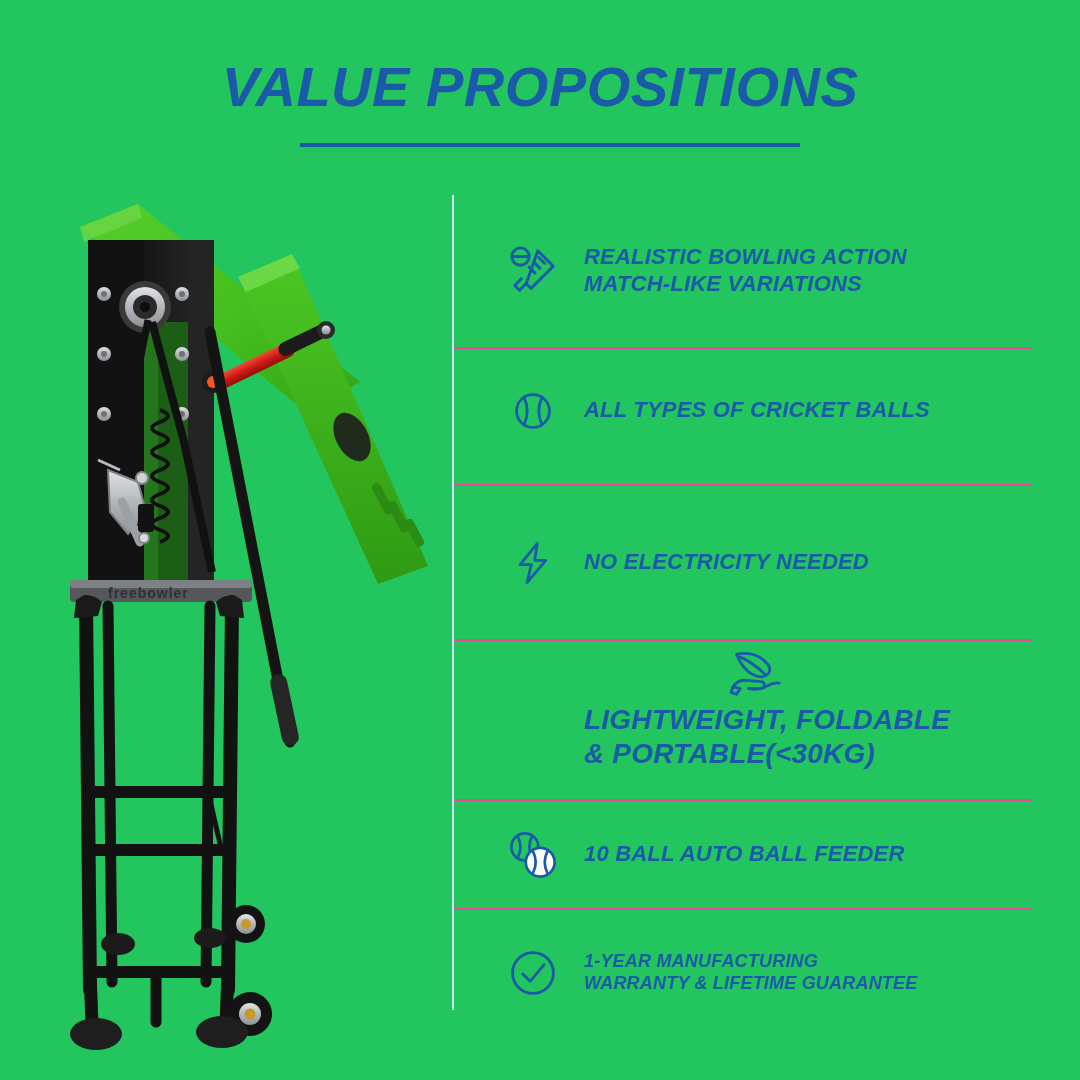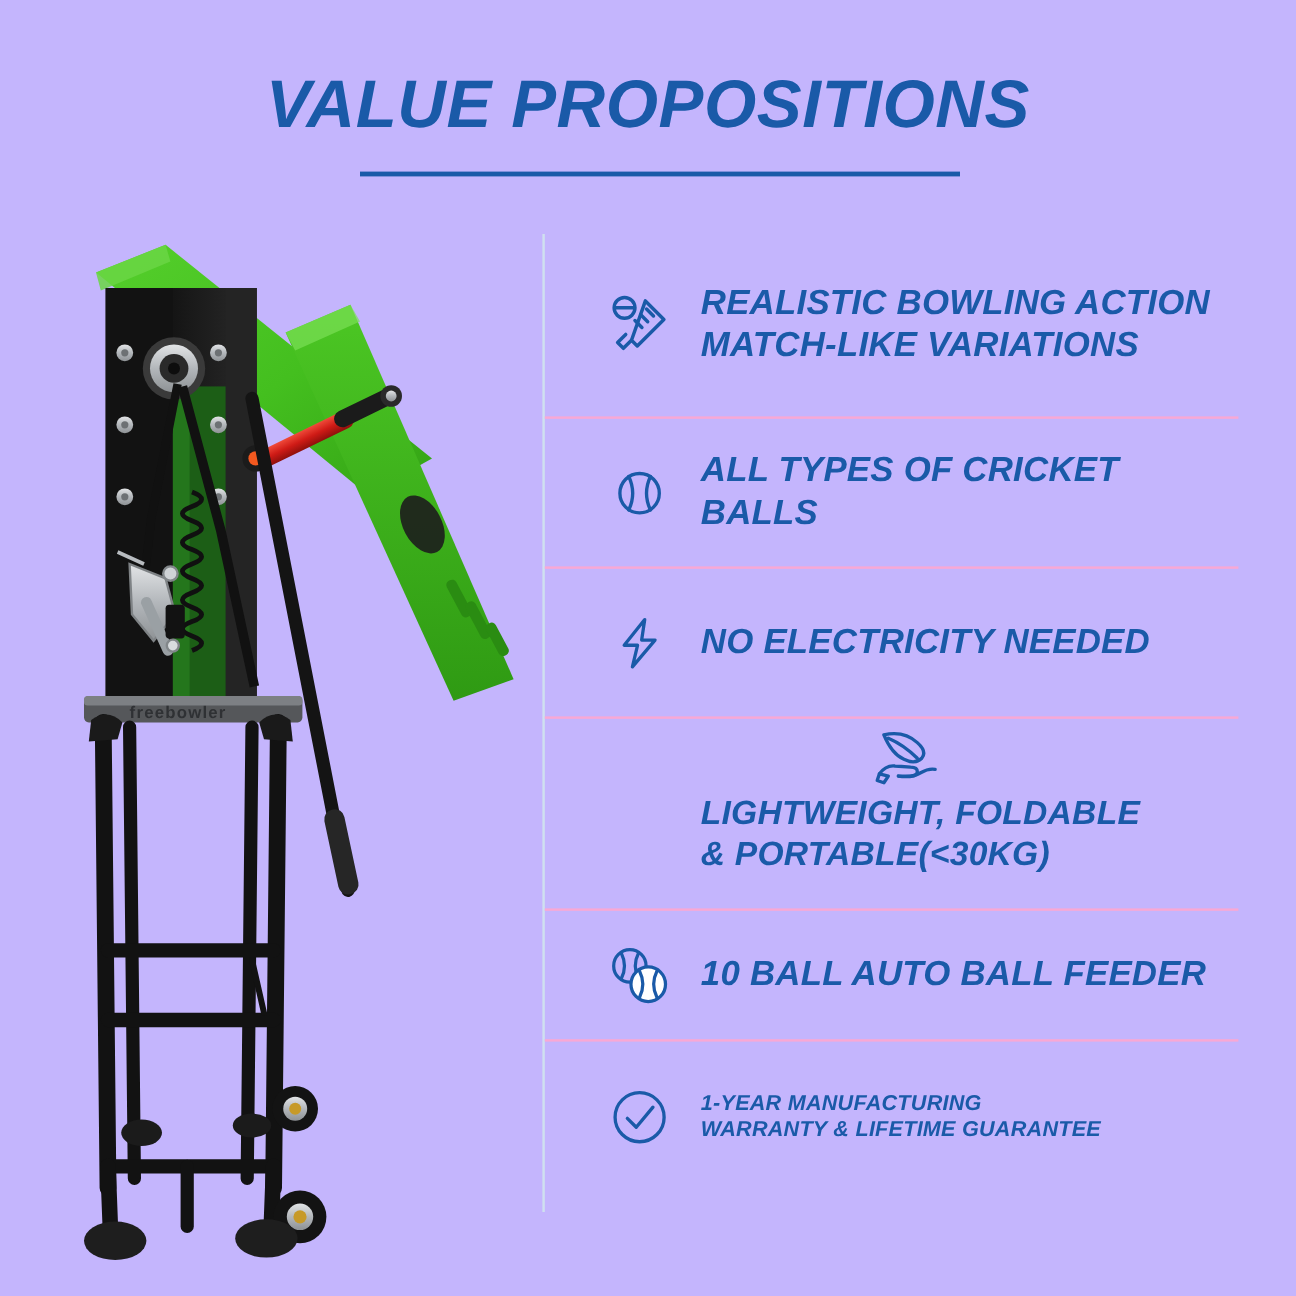--- a/index.html
+++ b/index.html
@@ -3,21 +3,21 @@
 <meta charset="utf-8">
 <style>
   html,body{margin:0;padding:0;}
   body{
     width:1080px;height:1080px;
     background:#ffffff;
     font-family:"Liberation Sans", sans-serif;
     overflow:hidden;
     position:relative;
   }
-  .page{position:relative;width:1080px;height:1080px;background:#c4b5fd;}
+  .page{position:relative;width:1080px;height:1080px;background:#22c55e;}
 
   
   .title-wrap{position:absolute;left:0;top:58px;width:1080px;text-align:center;}
   .title{
     font-size:56px;font-weight:bold;font-style:italic;
     color:#1a5aa8;letter-spacing:0.5px;
     font-family:"Liberation Sans", sans-serif;
     white-space:nowrap;line-height:1.05;
   }
   .title-rule{
@@ -30,37 +30,37 @@
     position:absolute;left:452px;top:195px;width:580px;height:815px;
     border-left:2px solid #cfe0ef;
     box-sizing:border-box;
   }
   .frow{
     position:relative;
     display:flex;align-items:center;
     padding-left:48px;
     box-sizing:border-box;
   }
-  .frow + .frow{border-top:2px solid #f9a8d4;}
+  .frow + .frow{border-top:2px solid #ec4899;}
   .r1{height:152px;}
   .r2{height:125px;}
-  .r3{height:125px;}
+  .r3{height:155px;margin-top:12px;}
   .r4{height:160px;flex-direction:column;}
   .r5{height:109px;}
   .r6{height:128px;}
 
   .ficon{
     flex:0 0 62px;width:62px;height:62px;
     display:flex;align-items:center;justify-content:center;
     margin-right:20px;
   }
   .ficon svg{display:block;}
   .ftext{
     color:#1a5aa8;
-    font-size:29px;font-weight:bold;font-style:italic;
+    font-size:22px;font-weight:bold;font-style:italic;
     line-height:1.22;
     letter-spacing:0.2px;
     white-space:pre-line;
   }
   .ftext.small{font-size:28px;}
   .ftext.tight{font-size:18px;}
 
   
   .product{position:absolute;left:60px;top:182px;width:380px;height:870px;}
 </style>

